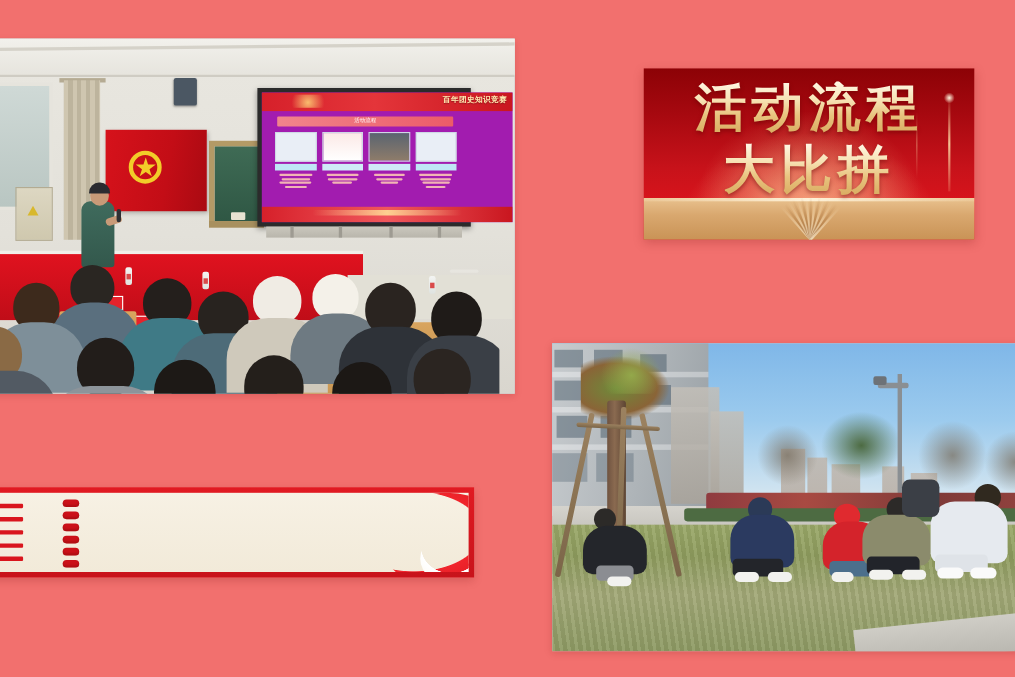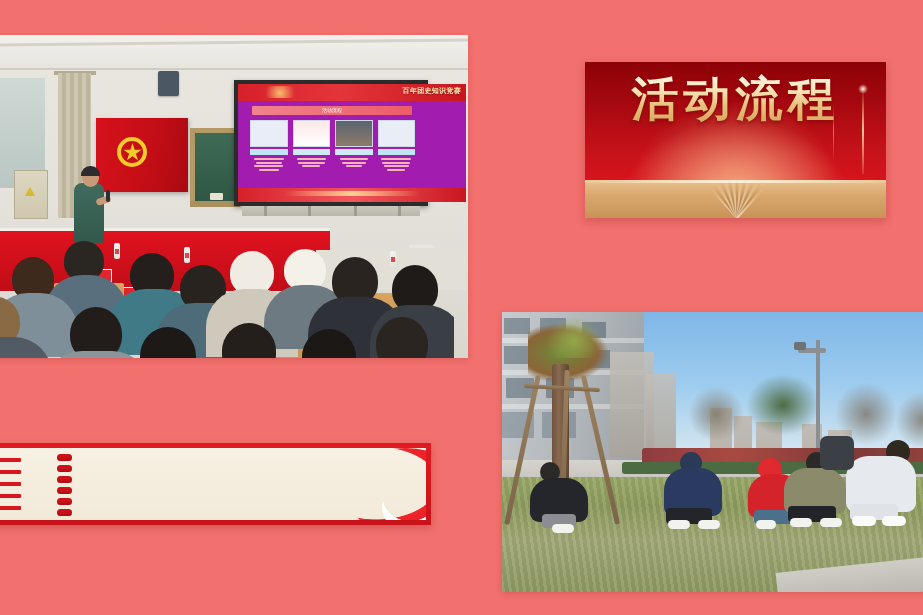--- a/index.html
+++ b/index.html
@@ -452,20 +452,21 @@
       <div class="plank d" style="transform:rotate(12deg)"></div>
       <div class="plank" style="transform:rotate(18deg)"></div>
       <div class="plank d" style="transform:rotate(24deg)"></div>
       <div class="plank" style="transform:rotate(30deg)"></div>
       <div class="plank d" style="transform:rotate(36deg)"></div>
       <div class="plank" style="transform:rotate(42deg)"></div>
     </div>
 
     <div class="banner-text">
       <div class="gold-line" id="banner-line1">活动流程</div>
+      <div class="gold-line" id="banner-line2">大比拼</div>
     </div>
   </div>
 
   <div id="org-title-strip">
     <div class="strip-inner">
       <div class="dash-h" style="top:10px"></div>
       <div class="dash-h" style="top:22px"></div>
       <div class="dash-h" style="top:34px"></div>
       <div class="dash-h" style="top:46px"></div>
       <div class="dash-h" style="top:58px"></div>

